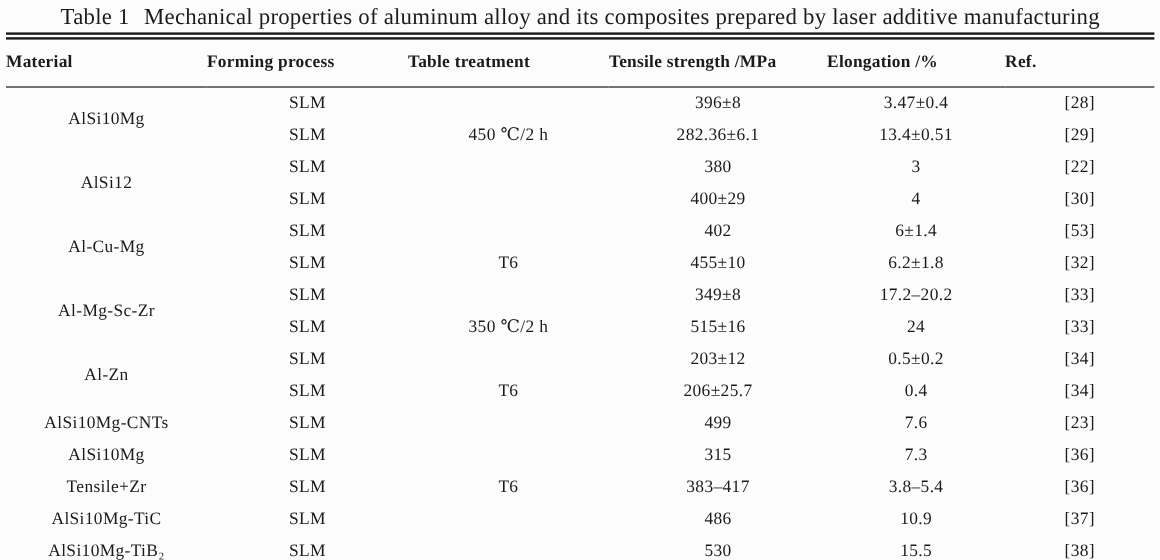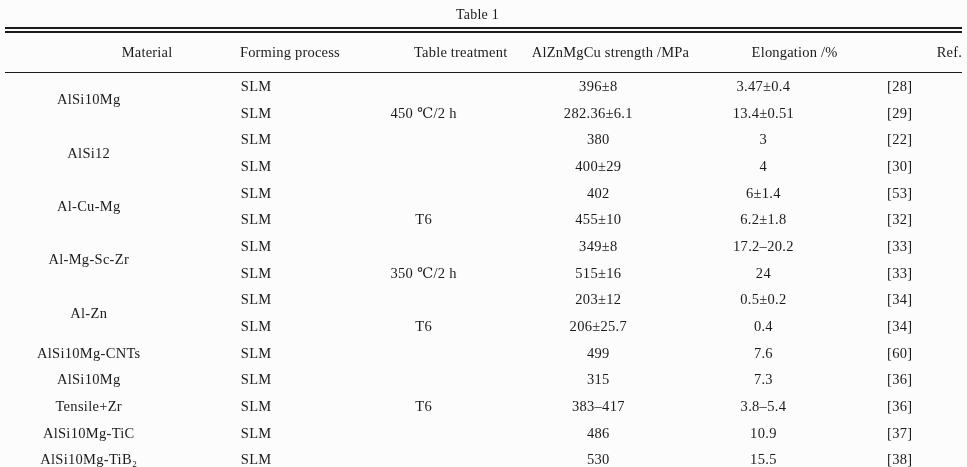--- a/index.html
+++ b/index.html
@@ -12,21 +12,21 @@
     background: #fcfcfc;
     color: #1b1b1b;
     font-family: "Liberation Serif", "DejaVu Serif", serif;
     overflow: hidden;
   }
   .title-row {
     height: 27px;
     display: flex;
     align-items: center;
     justify-content: center;
-    font-size: 14px;
+    font-size: 19px;
     letter-spacing: 0.2px;
     padding-top: 2px;
     box-sizing: border-box;
   }
   .title-label {
     margin-right: 12px;
   }
   .table-zone {
     margin: 0 5px;
   }
@@ -53,64 +53,65 @@
     table-layout: fixed;
   }
   col.c-material   { width: 17.5%; }
   col.c-process    { width: 17.5%; }
   col.c-heat       { width: 17.5%; }
   col.c-tensile    { width: 19%;   }
   col.c-elongation { width: 15.5%; }
   col.c-ref        { width: 13%;   }
   thead th {
     height: 39px;
-    font-weight: normal;
+    font-weight: bold;
     font-size: 14.5px;
     letter-spacing: 0.2px;
-    text-align: right;
+    text-align: left;
     vertical-align: middle;
     padding: 0;
     border-bottom: 1.5px solid #1a1a1a;
   }
   tbody td {
     height: 26.7px;
     font-size: 14.5px;
     letter-spacing: 0.3px;
     text-align: center;
     vertical-align: middle;
     padding: 0;
     white-space: nowrap;
   }
 </style>
 </head>
 <body>
 
 <div class="title-row">
   <span class="title-label">Table 1</span>
+  <span class="title-text">Mechanical properties of aluminum alloy and its composites prepared by laser additive manufacturing</span>
 </div>
 
 <div class="table-zone">
   <div class="rule rule-thin-top"></div>
   <div class="rule rule-thick-top"></div>
 
   <table>
     <colgroup>
       <col class="c-material">
       <col class="c-process">
       <col class="c-heat">
       <col class="c-tensile">
       <col class="c-elongation">
       <col class="c-ref">
     </colgroup>
     <thead>
       <tr>
         <th>Material</th>
         <th>Forming process</th>
         <th>Table treatment</th>
-        <th>AlZnMgCu strength /MPa</th>
+        <th>Tensile strength /MPa</th>
         <th>Elongation /%</th>
         <th>Ref.</th>
       </tr>
     </thead>
     <tbody>
         <tr>
           <td rowspan="2">AlSi10Mg</td>
           <td>SLM</td>
           <td></td>
           <td>396±8</td>
@@ -183,21 +184,21 @@
           <td>206±25.7</td>
           <td>0.4</td>
           <td>[34]</td>
         </tr>
         <tr>
           <td>AlSi10Mg-CNTs</td>
           <td>SLM</td>
           <td></td>
           <td>499</td>
           <td>7.6</td>
-          <td>[60]</td>
+          <td>[23]</td>
         </tr>
         <tr>
           <td>AlSi10Mg</td>
           <td>SLM</td>
           <td></td>
           <td>315</td>
           <td>7.3</td>
           <td>[36]</td>
         </tr>
         <tr>

